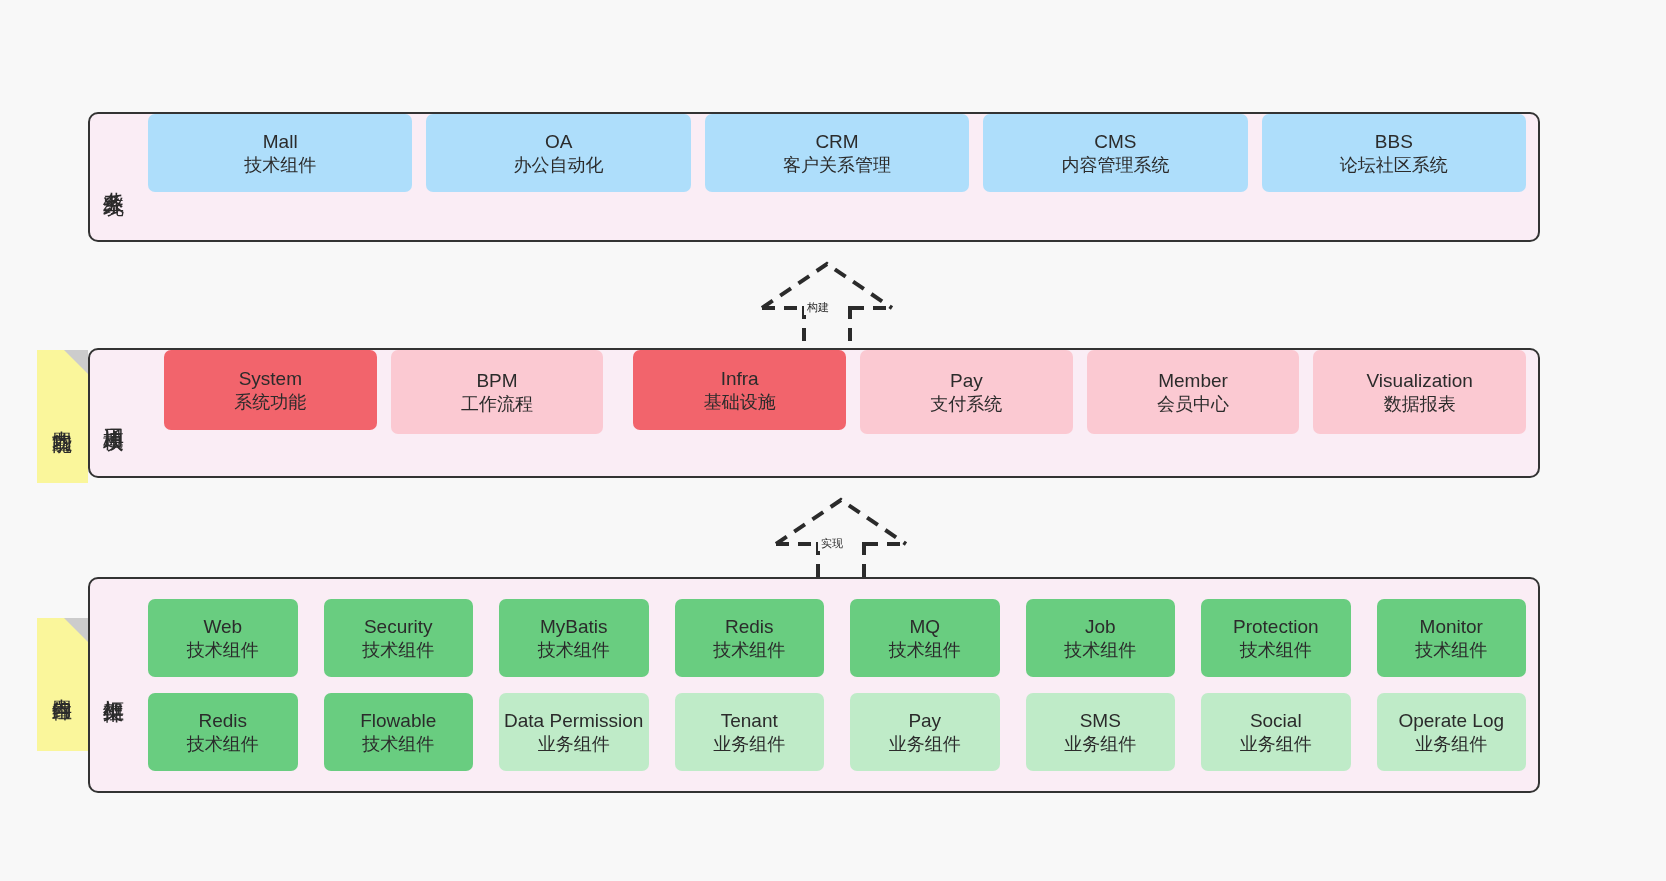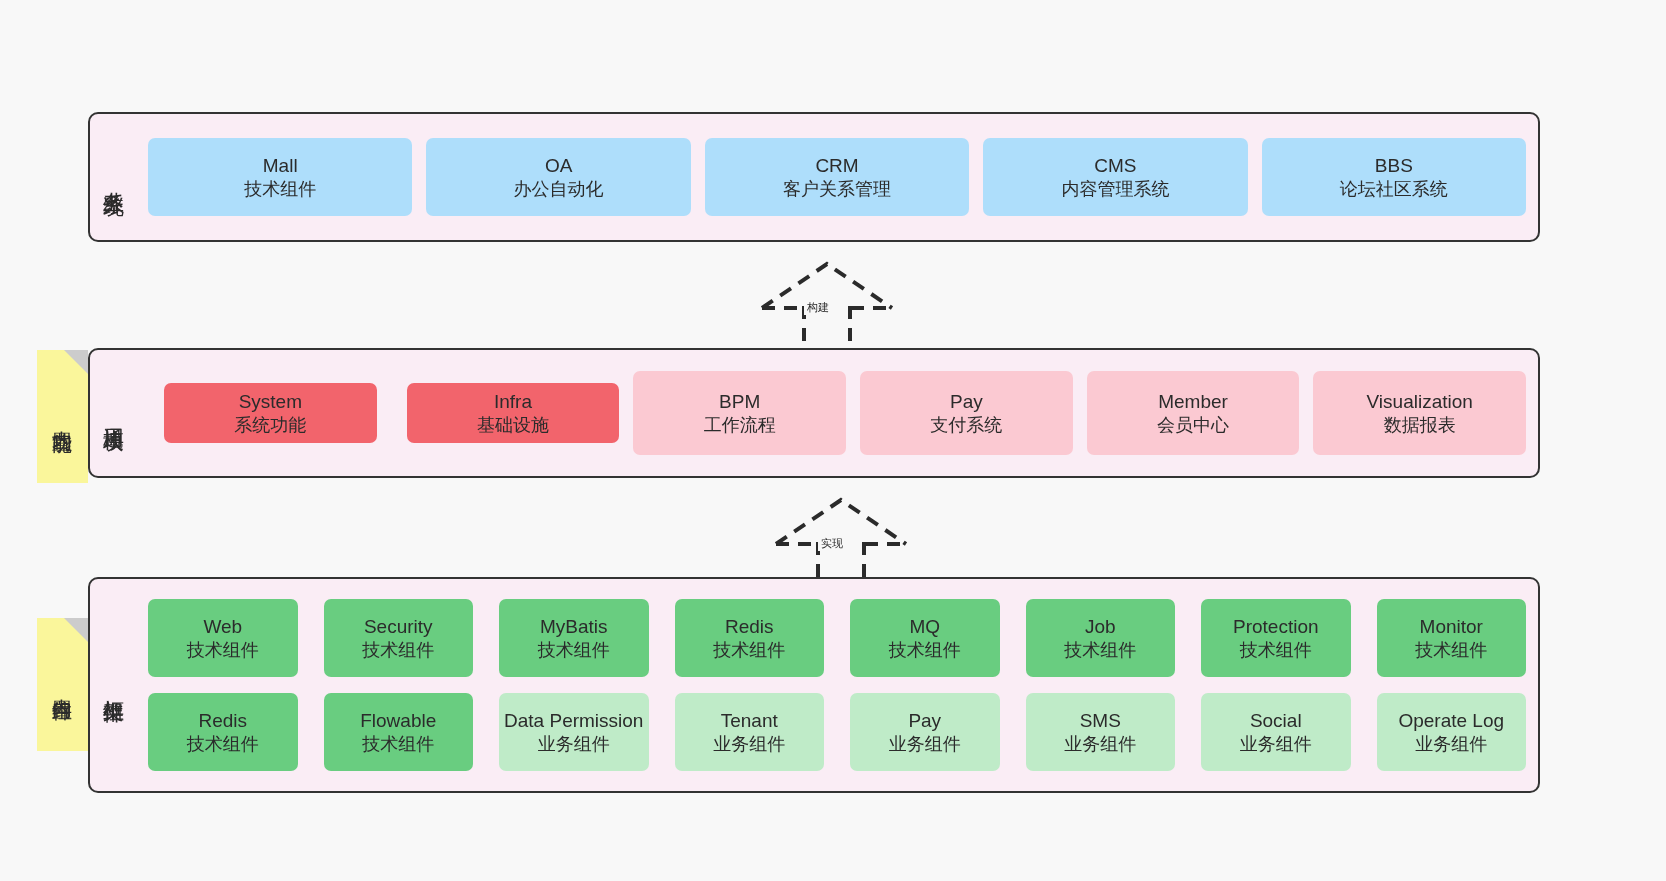--- a/index.html
+++ b/index.html
@@ -30,21 +30,20 @@
     letter-spacing: 1px;
     line-height: 1.18;
     writing-mode: vertical-rl;
     text-orientation: upright;
     padding: 2px 0;
     white-space: nowrap;
   }
   .layer-body {
     flex: 1 1 auto;
     display: flex;
-    align-items: center;
     justify-content: space-between;
     padding: 0 12px;
     gap: 14px;
   }
   .layer-body.two-rows {
     flex-direction: column;
     justify-content: center;
     gap: 16px;
   }
   .row {
@@ -64,21 +63,21 @@
     justify-content: center;
     text-align: center;
     color: #2B2B2B;
     padding: 6px 4px;
     line-height: 1.26;
   }
   .card .en { font-size: 19px; }
   .card .cn { font-size: 18px; }
 
   .biz-card   { background: #AEDEFB; height: 78px; }
-  .mod-strong { background: #F2646C; height: 60px; margin-left: 16px; }
+  .mod-strong { background: #F2646C; height: 80px; margin-left: 16px; }
   .mod-light  { background: #FBC9D2; height: 84px; }
   .tech-card  { background: #69CD80; height: 78px; }
   .busi-card  { background: #BFEBC8; height: 78px; }
 
   
   .note {
     position: absolute;
     background: #FAF69B;
     color: #2B2B2B;
     font-size: 20px;
@@ -158,27 +157,27 @@
     <span>内置功能</span>
   </div>
 
   <div class="layer" id="layer-module" style="left:88px; top:348px; width:1452px; height:130px;">
     <div class="layer-title">通用模块</div>
     <div class="layer-body" id="module-body">
         <div class="card mod-strong">
           <div class="en">System</div>
           <div class="cn">系统功能</div>
         </div>
+        <div class="card mod-light">
+          <div class="en">BPM</div>
+          <div class="cn">工作流程</div>
+        </div>
         <div class="card mod-strong">
           <div class="en">Infra</div>
           <div class="cn">基础设施</div>
-        </div>
-        <div class="card mod-light">
-          <div class="en">BPM</div>
-          <div class="cn">工作流程</div>
         </div>
         <div class="card mod-light">
           <div class="en">Pay</div>
           <div class="cn">支付系统</div>
         </div>
         <div class="card mod-light">
           <div class="en">Member</div>
           <div class="cn">会员中心</div>
         </div>
         <div class="card mod-light">

